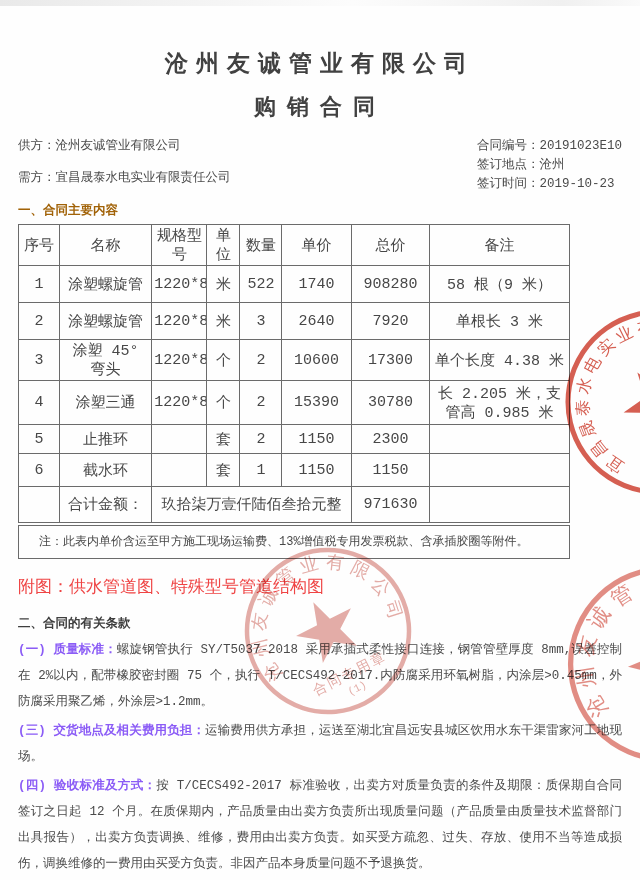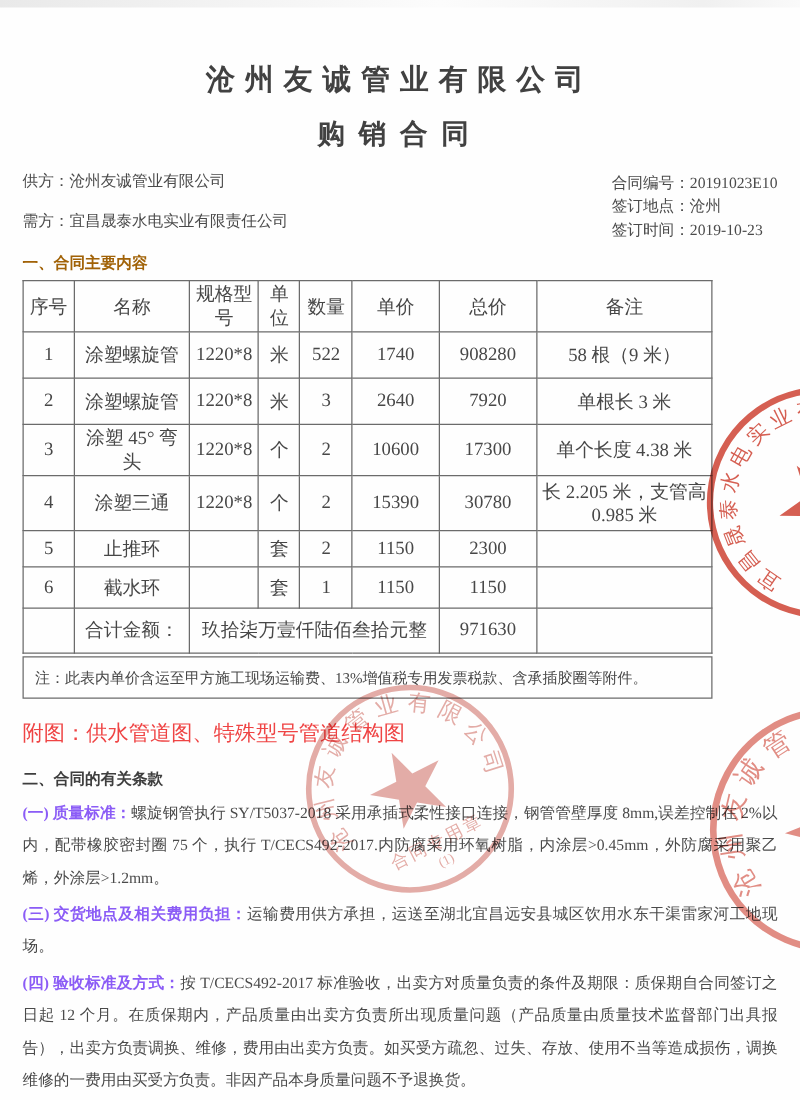--- a/index.html
+++ b/index.html
@@ -1,19 +1,19 @@
 <!DOCTYPE html>
 <html><head>
 <meta charset="utf-8">
 <style>
   * { margin:0; padding:0; box-sizing:border-box; }
   html,body { background:#ffffff; }
   body { width:640px; height:880px; overflow:hidden;
          font-family:"Liberation Serif","DejaVu Serif",serif; color:#474747; }
-  .page { position:relative; width:640px; height:880px; background:#fefefe; overflow:hidden; }
+  .page { position:relative; width:640px; height:880px; background:#fefefe; overflow:hidden;font-family:Liberation Mono, monospace; }
   .scan-edge { position:absolute; top:0; left:0; width:100%; height:6px;
                background:linear-gradient(90deg,#e9e9e9 0%,#f2f2f2 25%,#fcfcfc 55%,#f0f0f0 88%,#fafafa 100%); }
 
   .company-title { margin-top:48px; text-align:center; font-size:23px; font-weight:600;
                    letter-spacing:8px; color:#414141; }
   .doc-title { margin-top:13px; text-align:center; font-size:22px; font-weight:600;
                letter-spacing:11px; color:#414141; }
 
   .info-row { display:flex; justify-content:space-between; padding:0 18px; margin-top:15px;
               font-size:12.5px; color:#4a4a4a;gap:22px; }
@@ -31,21 +31,21 @@
   tr.r-3    { height:40px; }
   tr.r-4    { height:44px; }
   tr.r-sm   { height:29px; }
   tr.r-sm2  { height:33px; }
   tr.total  { height:36px; }
   col.c-seq{width:7.4%} col.c-name{width:16.8%} col.c-spec{width:10%} col.c-unit{width:6%}
   col.c-qty{width:7.6%} col.c-price{width:12.6%} col.c-total{width:14.2%} col.c-note{width:25.4%}
   td.note-cell { padding:1px 10px; }
 
   .note-box { width:552px; margin:2px 0 0 18px; border:1px solid #6b6b6b;
-              font-size:12px; color:#474747; padding:8px 9px; line-height:1.35; }
+              font-size:12px; color:#474747; padding:8px 20px; line-height:1.35; }
 
   .attachment { padding:0 18px; margin-top:16px; font-size:17px; color:#ef4444; }
 
   .section-heading2 { padding:0 18px; margin-top:17px; font-size:12.5px; font-weight:600; color:#3e3e3e; }
 
   .terms { padding:2px 18px 0 18px; }
   .terms p { font-size:12.5px; line-height:2.08; text-align:justify; margin-top:3px; color:#4a4a4a; }
   .terms b { font-weight:600; color:#8b5cf6; }
 
   .seal { position:absolute; pointer-events:none; mix-blend-mode:multiply; }

